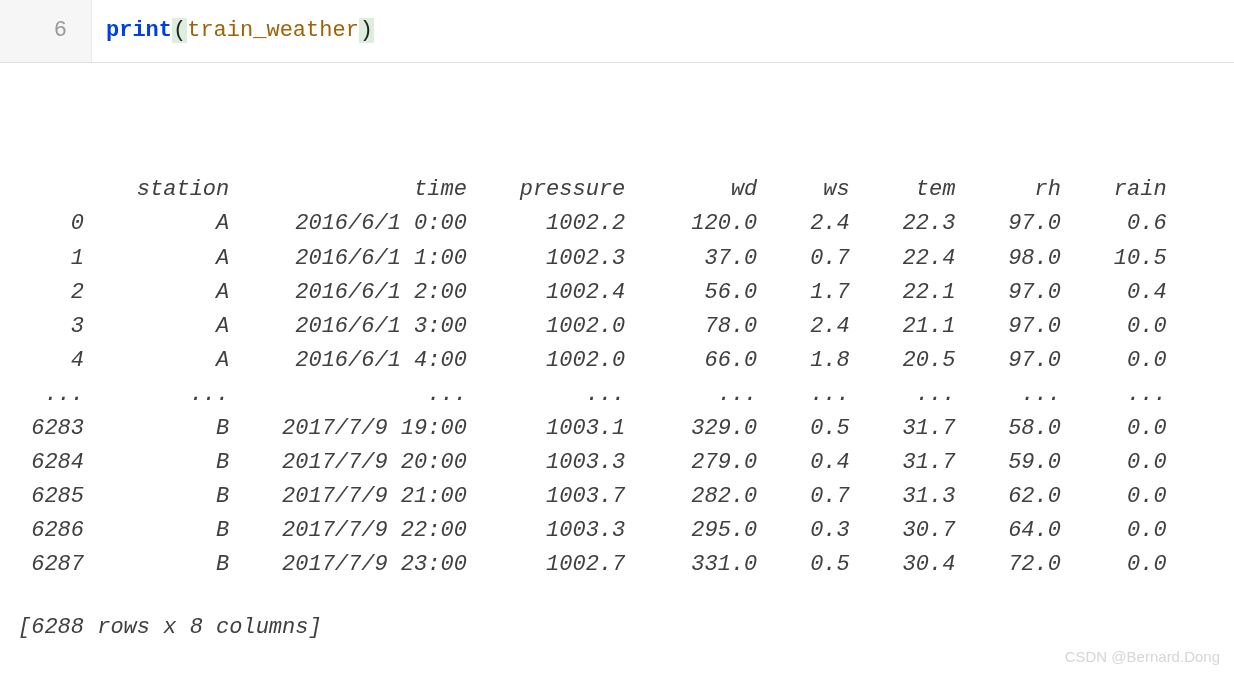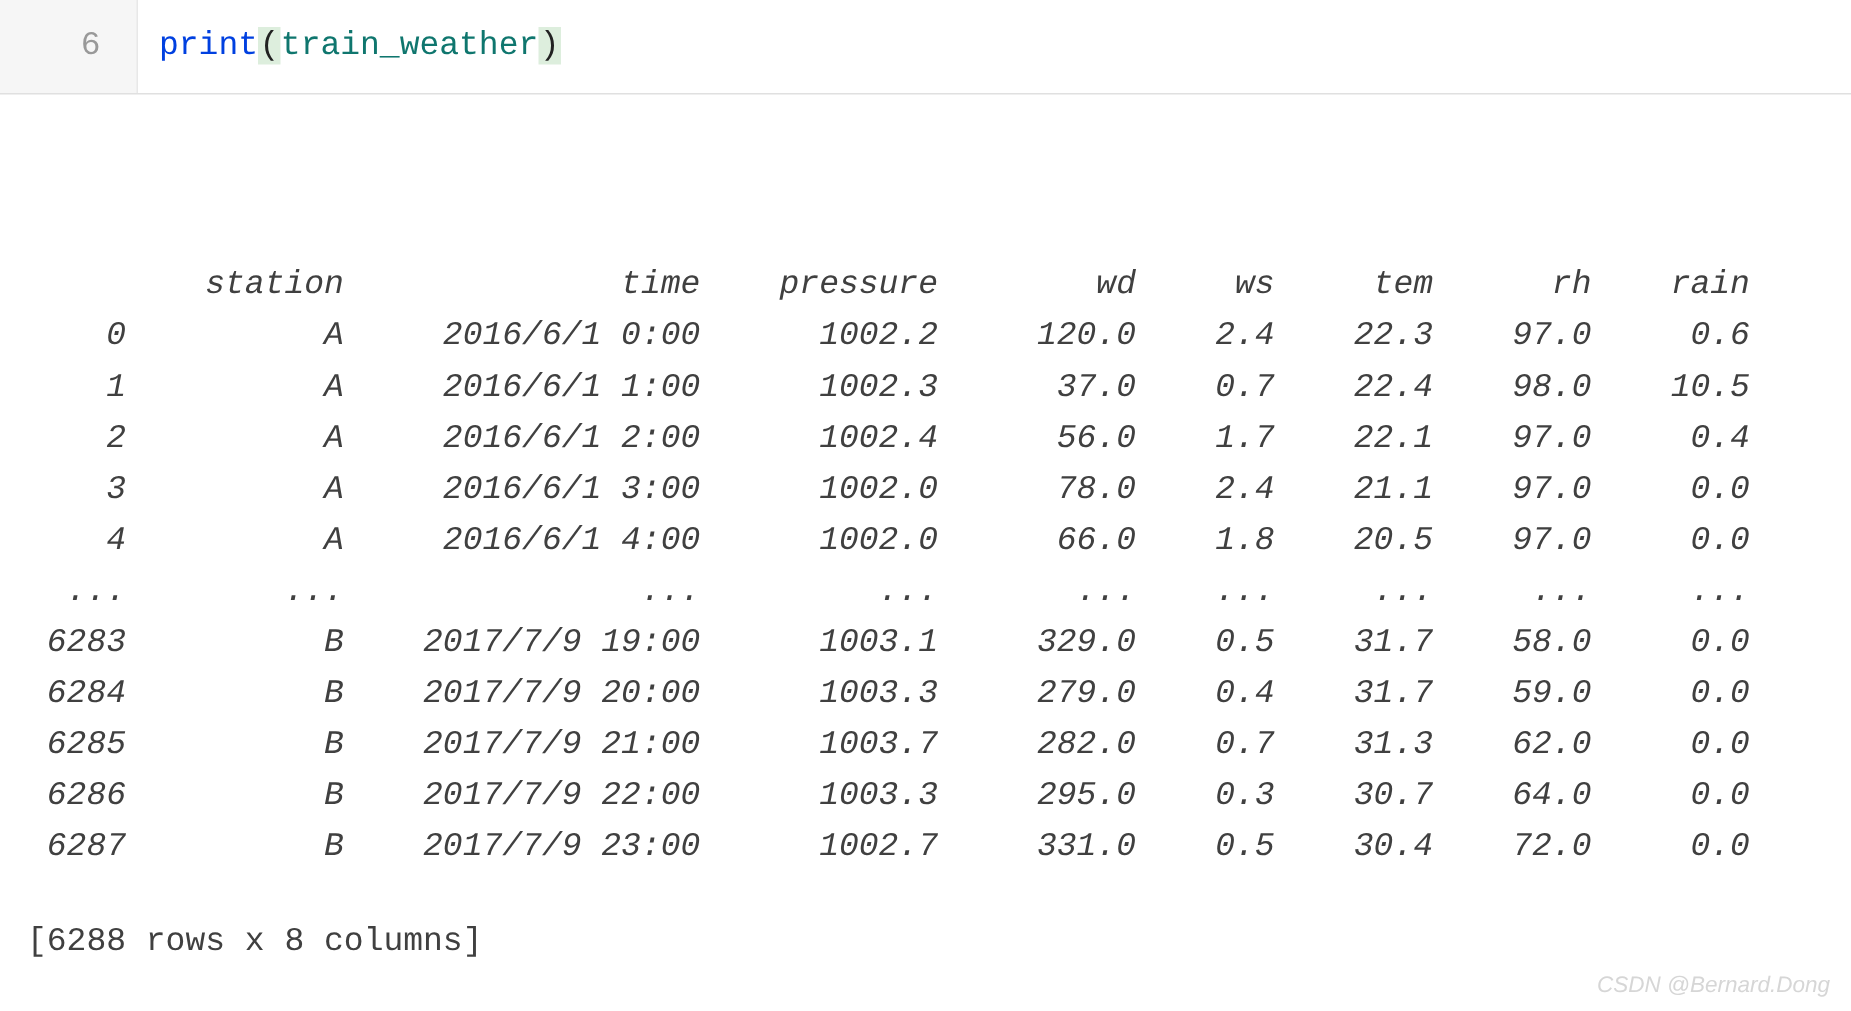--- a/index.html
+++ b/index.html
@@ -24,39 +24,38 @@
     padding: 14px 24px 14px 10px;
     color: #999;
     background: #f6f6f6;
     border-right: 1px solid #e8e8e8;
     user-select: none;
   }
   .code {
     padding: 14px 10px 14px 14px;
     white-space: pre;
   }
-  .tk-call  { color: #0040e0; }
+  .tk-call  { color: #0040e0; font-weight: bold; }
   .tk-paren { background: #ddeedd; color: #222; padding: 0 1px; }
-  .tk-var   { color: #0f766e; }
+  .tk-var   { color: #a16207; }
 
   .output {
     padding: 8px 18px 20px 18px;
     white-space: pre;
     color: #404040;
   }
   .output .row { display: block; font-style: italic; }
 
-  .shape-line { margin-top: 28px; display:block;}
+  .shape-line { margin-top: 28px; display:block;font-style:italic;}
 
   .watermark {
     position: fixed;
     right: 14px;
     bottom: 6px;
     font-family: Arial, sans-serif;
-    font-style: italic;
     font-size: 15px;
     color: #d6d6d6;
     pointer-events: none;
   }
 </style>
 </head>
 <body>
 
 <div class="code-cell">
   <div class="lineno">6</div>

